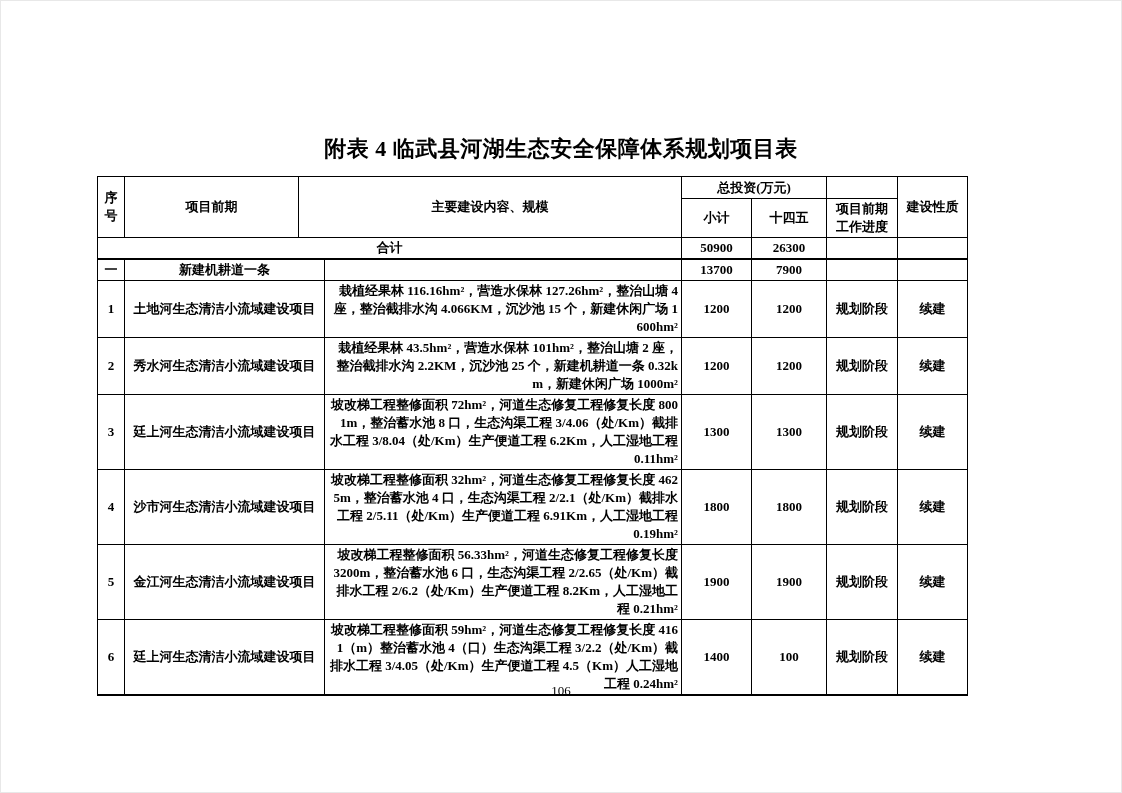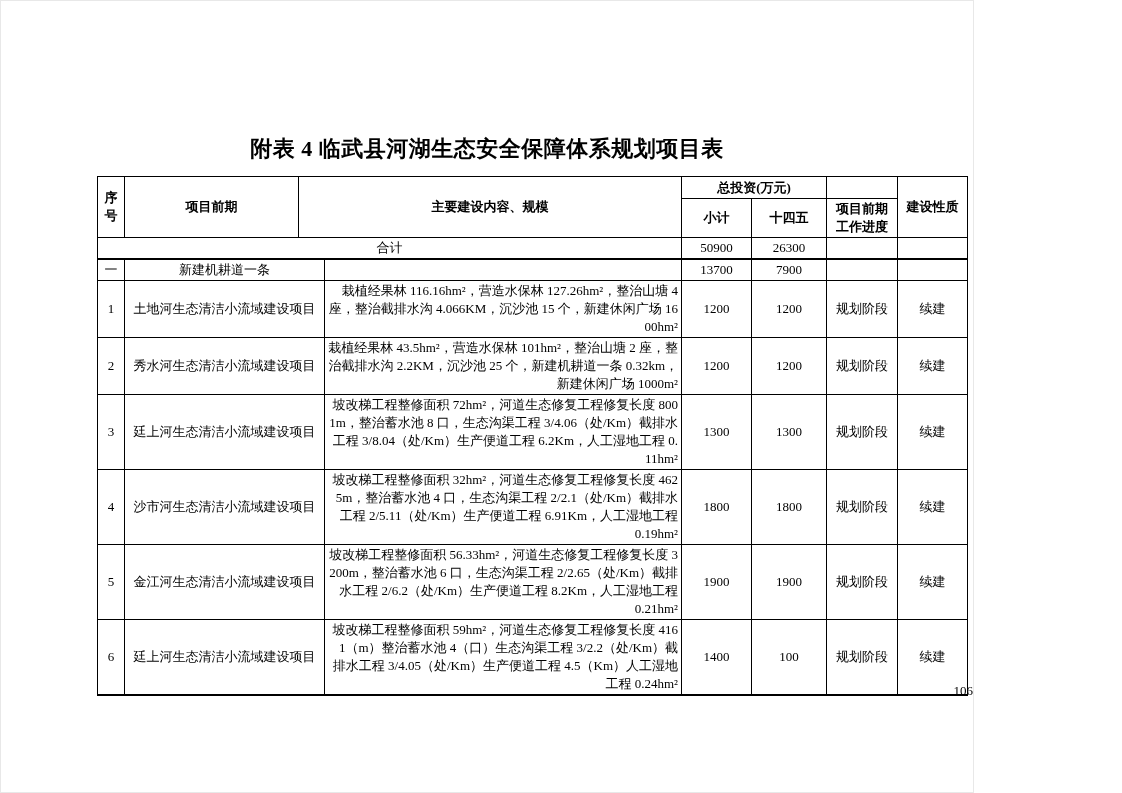--- a/index.html
+++ b/index.html
@@ -1,18 +1,18 @@
 <!DOCTYPE html>
 <html><head>
 <meta charset="utf-8">
 <style>
   html,body{margin:0;padding:0;background:#fff;}
   .page{
     position:relative;
-    width:974px;height:793px;
+    width:1122px;height:793px;
     background:#ffffff;
     box-sizing:border-box;
     border:1px solid #e8e8e8;
     font-family:"Liberation Serif","DejaVu Serif",serif;
     color:#000;
     overflow:hidden;
   }
   .title{
     position:absolute;left:0;right:0;top:133px;
     text-align:center;
@@ -31,27 +31,27 @@
     border:1px solid #000;
     font-size:13px;
     line-height:18px;
     text-align:center;
     vertical-align:middle;
     padding:1px 3px;
     overflow:hidden;
     word-break:break-all;
   }
   .tbl th{font-weight:bold;}
-  .tbl td{font-weight:normal;margin-left:40px;}
+  .tbl td{font-weight:bold;margin-left:40px;}
   .pre{white-space:pre-line;}
   tr.section-row td{border-top:2px solid #000;}
   td.cell-content{text-align:right;}
   .pageno{
     position:absolute;left:0;right:0;top:682px;
-    text-align:right;
+    text-align:center;
     font-size:13px;
   }
 </style>
 </head>
 <body>
 
 <div class="page">
 
   <div class="title">附表 4 临武县河湖生态安全保障体系规划项目表</div>
 

